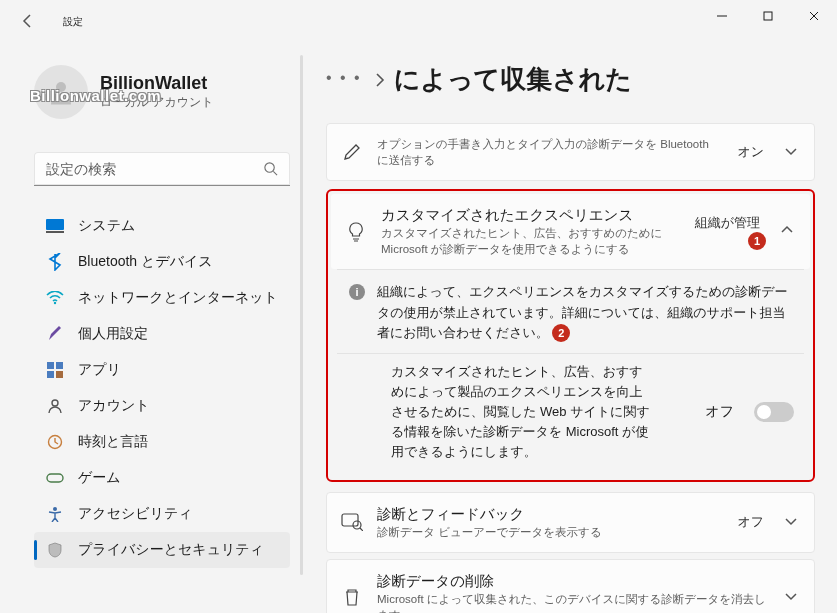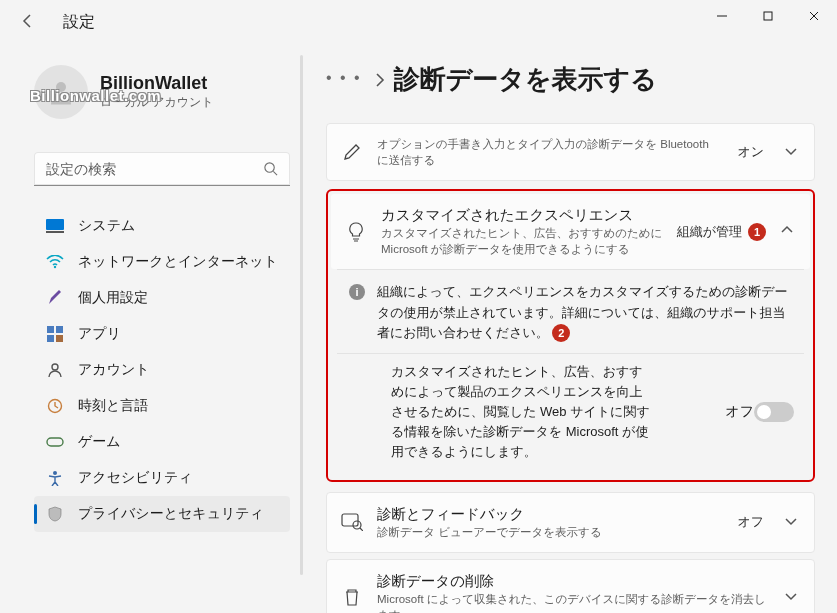--- a/index.html
+++ b/index.html
@@ -14,21 +14,21 @@
   color: #1c1c1c;
 }
 .titlebar {
   height: 44px;
   display: flex;
   align-items: center;
   padding-left: 20px;
   background: #f4f4f4;
 }
 .titlebar .back { width: 18px; margin-right: 16px; cursor: pointer; color: #555; }
-.titlebar .title { font-size: 16px; color: #1c1c1c; padding-left: 9px; }
+.titlebar .title { font-size: 10px; color: #1c1c1c; padding-left: 9px; }
 .win-controls { position: absolute; top: 0; right: 0; display: flex; }
 .win-controls div { width: 46px; height: 32px; display: flex; align-items: center; justify-content: center; color: #1c1c1c; }
 .layout { display: flex; height: calc(100% - 44px); }
 .sidebar { width: 300px; padding: 18px 10px 0 34px; display: flex; flex-direction: column; overflow: hidden; }
 .account { display: flex; align-items: center; height: 60px; margin-bottom: 18px; position: relative; }
 .avatar-wrap { position: relative; width: 54px; height: 54px; margin-right: 12px; }
 .avatar { width: 54px; height: 54px; border-radius: 50%; background: #e2e2e2; display: flex; align-items: center; justify-content: center; }
 .avatar svg { width: 30px; height: 30px; opacity: .5; }
 .stamp { position: absolute; left: -4px; top: 22px; font-weight: 800; font-size: 15px; color: #fff; text-shadow: -1px -1px 0 #8a8a8a, 1px -1px 0 #8a8a8a, -1px 1px 0 #8a8a8a, 1px 1px 0 #8a8a8a; letter-spacing: .5px; font-family: Verdana, sans-serif; white-space: nowrap; }
 .account-name { font-size: 18px; font-weight: 600; }
@@ -56,26 +56,26 @@
 .card .ctitle { font-size: 14.5px; }
 .card .cdesc { font-size: 11.5px; color: #5e5e5e; line-height: 1.4; }
 .card .cstatus { font-size: 13px; color: #303030; margin-right: 6px; white-space: nowrap; }
 .card .cchev { width: 14px; color:#555; }
 .grp { border: 2px solid #d40000; border-radius: 6px; padding: 3px 3px; margin: 8px 0 10px 0; }
 .grp .card { border: none; margin-bottom: 0; background: #fbfbfb; border-radius: 3px; }
 .grp .divider { height: 1px; background: #e3e3e3; margin: 0 6px; }
 .info-row { display:flex; gap:12px; padding: 12px 16px 10px 18px; }
 .info-row .iicon { width: 16px; height:16px; border-radius:50%; background:#8a8a8a; color:#fff; display:flex; align-items:center; justify-content:center; font-size:11px; font-weight:700; flex-shrink:0; margin-top:2px; }
 .info-row p { font-size: 13px; line-height: 1.55; }
-.detail-row { display:flex; align-items:center; padding: 8px 16px 14px 60px; }
+.detail-row { display:flex; align-items:center; padding: 8px 16px 14px 60px; gap: 20px; }
 .detail-row p { font-size: 13px; line-height: 1.55; max-width: 260px; }
 .toggle { width: 40px; height: 20px; border-radius: 10px; background: #ccc; position:relative; }
 .toggle::after { content:""; position:absolute; left:3px; top:3px; width:14px; height:14px; border-radius:50%; background:#fff; }
 .badge { display:inline-flex; width:18px; height:18px; border-radius:50%; background:#c42b1c; color:#fff; align-items:center; justify-content:center; font-size:11px; font-weight:700; vertical-align:middle; }
-.statcol { display:flex; flex-direction:row; align-items:flex-end; }
+.statcol { display:flex; flex-direction:column; align-items:flex-end; }
 </style>
 </head>
 <body>
 
 <div class="titlebar">
   <span class="back">
     <svg viewBox="0 0 16 16" width="16" height="16">
         <path d="M10 2 4 8l6 6" fill="none" stroke="currentColor" stroke-width="1.5"></path>
       </svg>
   </span>
@@ -131,20 +131,28 @@
             <span class="nicon">
               <svg width="18" height="14">
                 <rect width="18" height="11" rx="1" fill="#0078d4"></rect>
                 <rect y="12" width="18" height="2" fill="#555"></rect>
               </svg>
             </span>
             <span class="lbl">システム</span>
           </li>
         <li>
             <span class="nicon">
+              <svg width="14" height="18" viewBox="0 0 14 18">
+                <path d="M7 1v16l5-5-10-6 10-6-5 5" fill="none" stroke="#0078d4" stroke-width="1.6"></path>
+              </svg>
+            </span>
+            <span class="lbl">Bluetooth とデバイス</span>
+          </li>
+        <li>
+            <span class="nicon">
               <svg width="18" height="14" viewBox="0 0 18 14">
                 <path d="M1 4c5-5 11-5 16 0M4 7c3-3 7-3 10 0M7 10c1.3-1.3 2.7-1.3 4 0" fill="none" stroke="#0aa7c4" stroke-width="1.6"></path>
                 <circle cx="9" cy="12" r="1.2" fill="#0aa7c4"></circle>
               </svg>
             </span>
             <span class="lbl">ネットワークとインターネット</span>
           </li>
         <li>
             <span class="nicon">
               <svg width="16" height="16" viewBox="0 0 16 16">
@@ -212,21 +220,21 @@
   </aside>
 
   <div class="nscroll"></div>
 
   <main class="main">
     <div class="page-head">
       <span class="crumb-more">• • •</span>
       <svg class="crumb-chev" width="12" height="16" viewBox="0 0 12 16">
           <path d="M3 2l6 6-6 6" fill="none" stroke="#555" stroke-width="1.6"></path>
         </svg>
-      <h1 class="page-title">診断データを表示する</h1>
+      <h1 class="page-title">によって収集された</h1>
     </div>
 
     <div class="card">
       <div class="cicon">
           <svg width="20" height="20" viewBox="0 0 20 20">
             <path d="M3 17l1-4L14 3l3 3L7 16z" fill="none" stroke="#444" stroke-width="1.3"></path>
           </svg>
         </div>
       <div class="ctext">
         <div class="cdesc">オプションの手書き入力とタイプ入力の診断データを Bluetooth に送信する</div>

